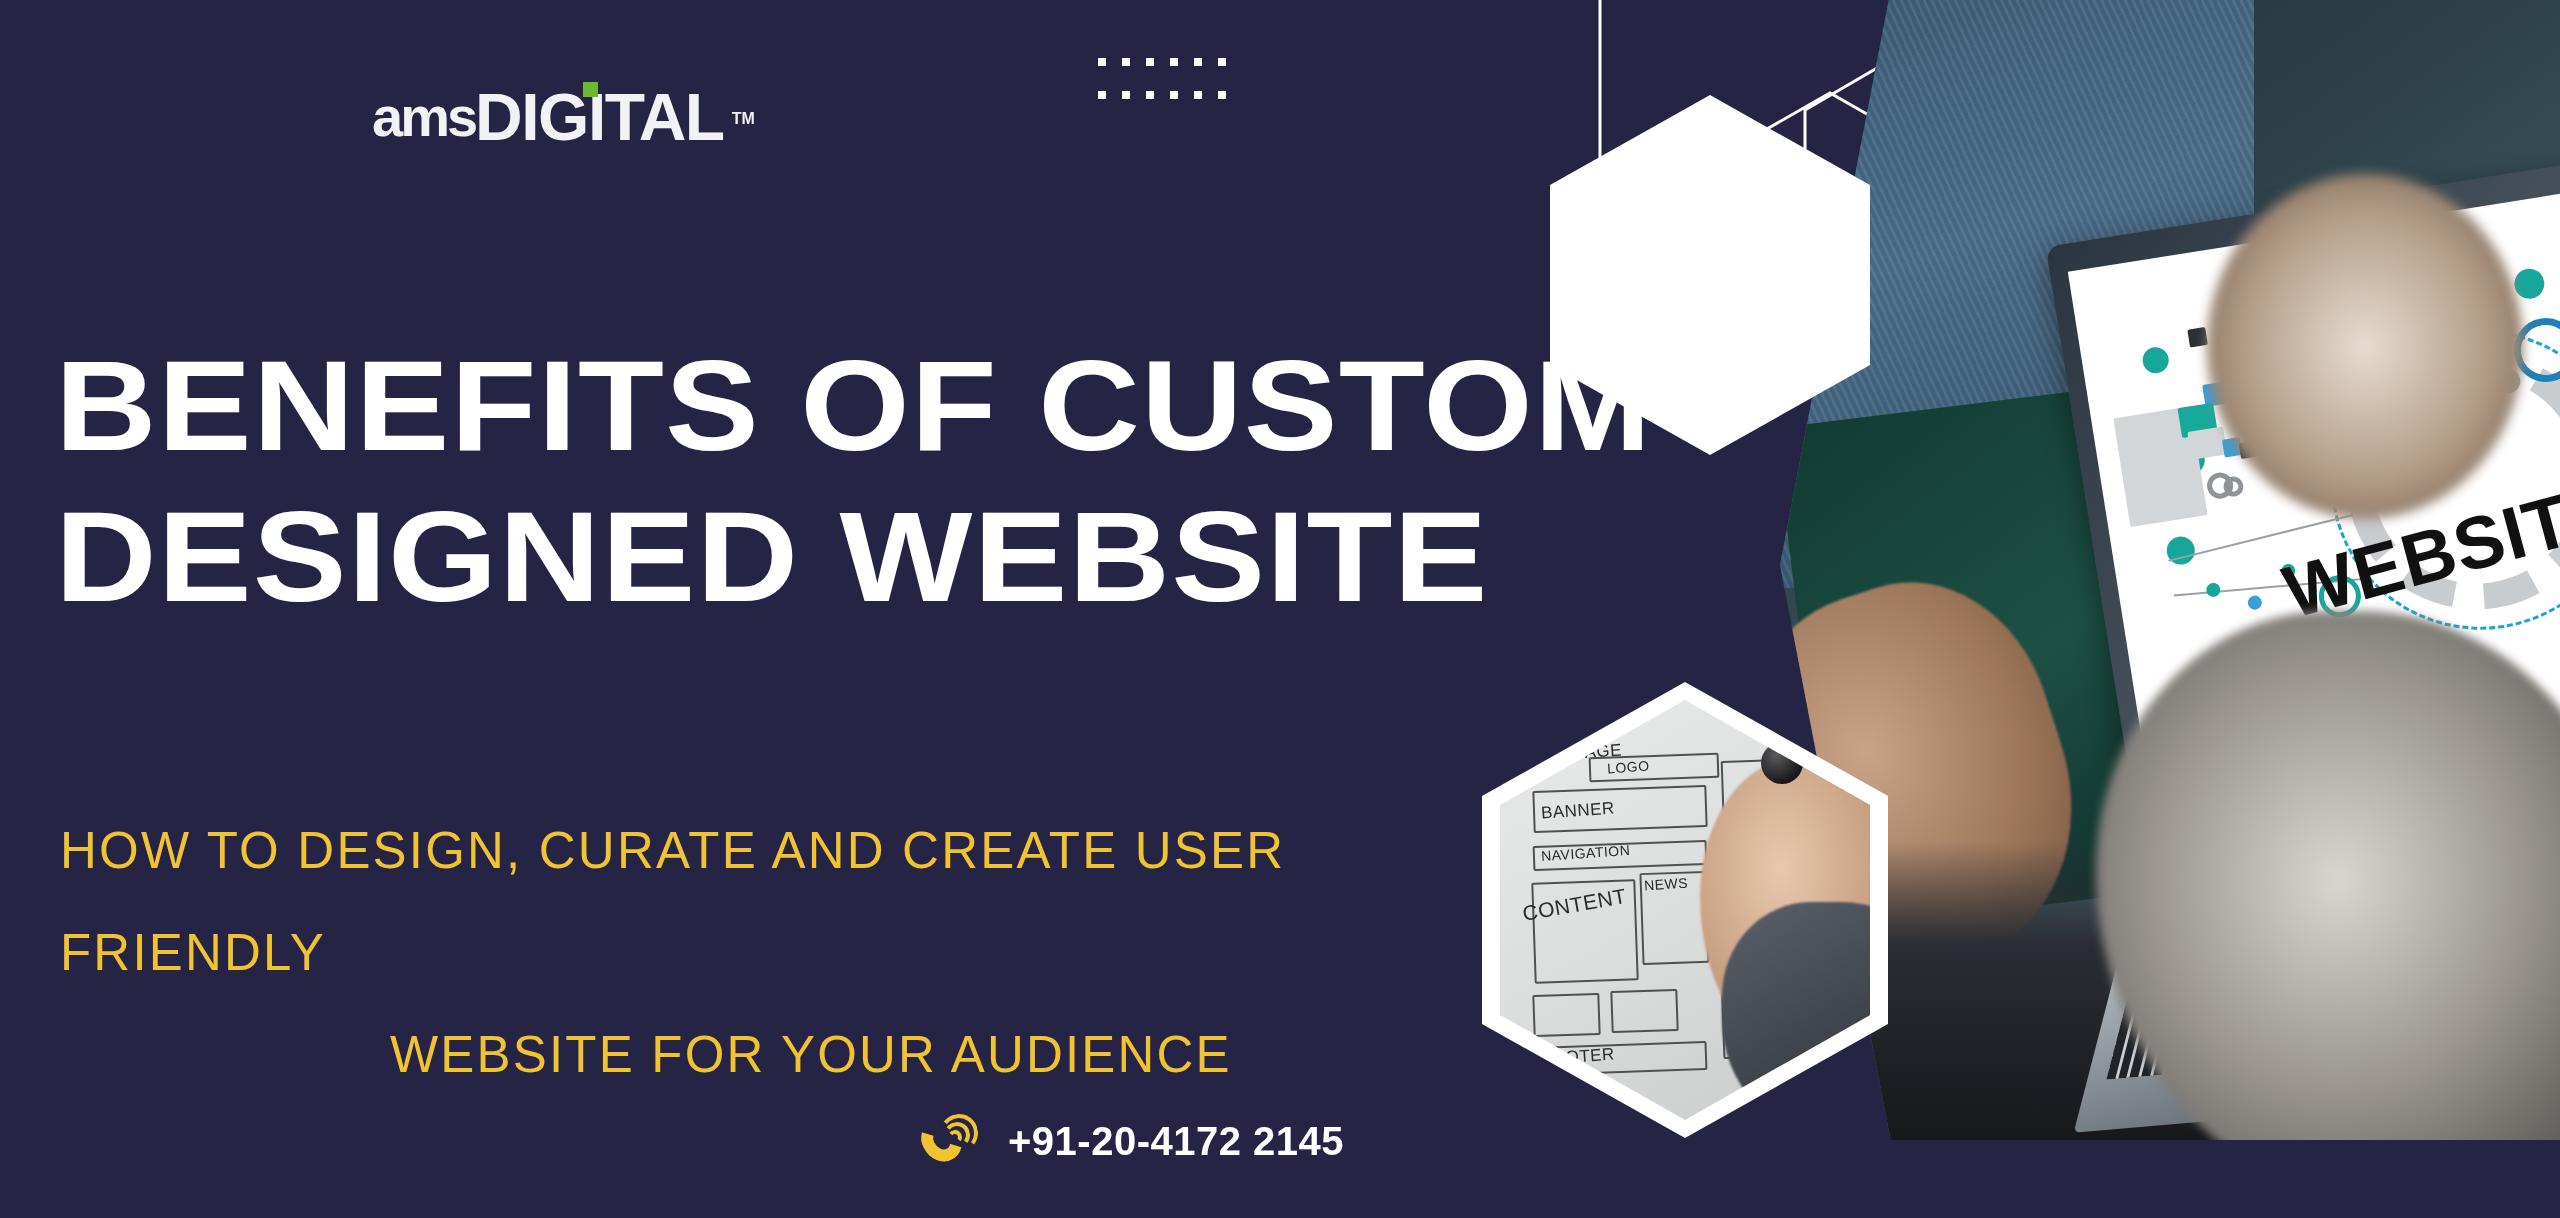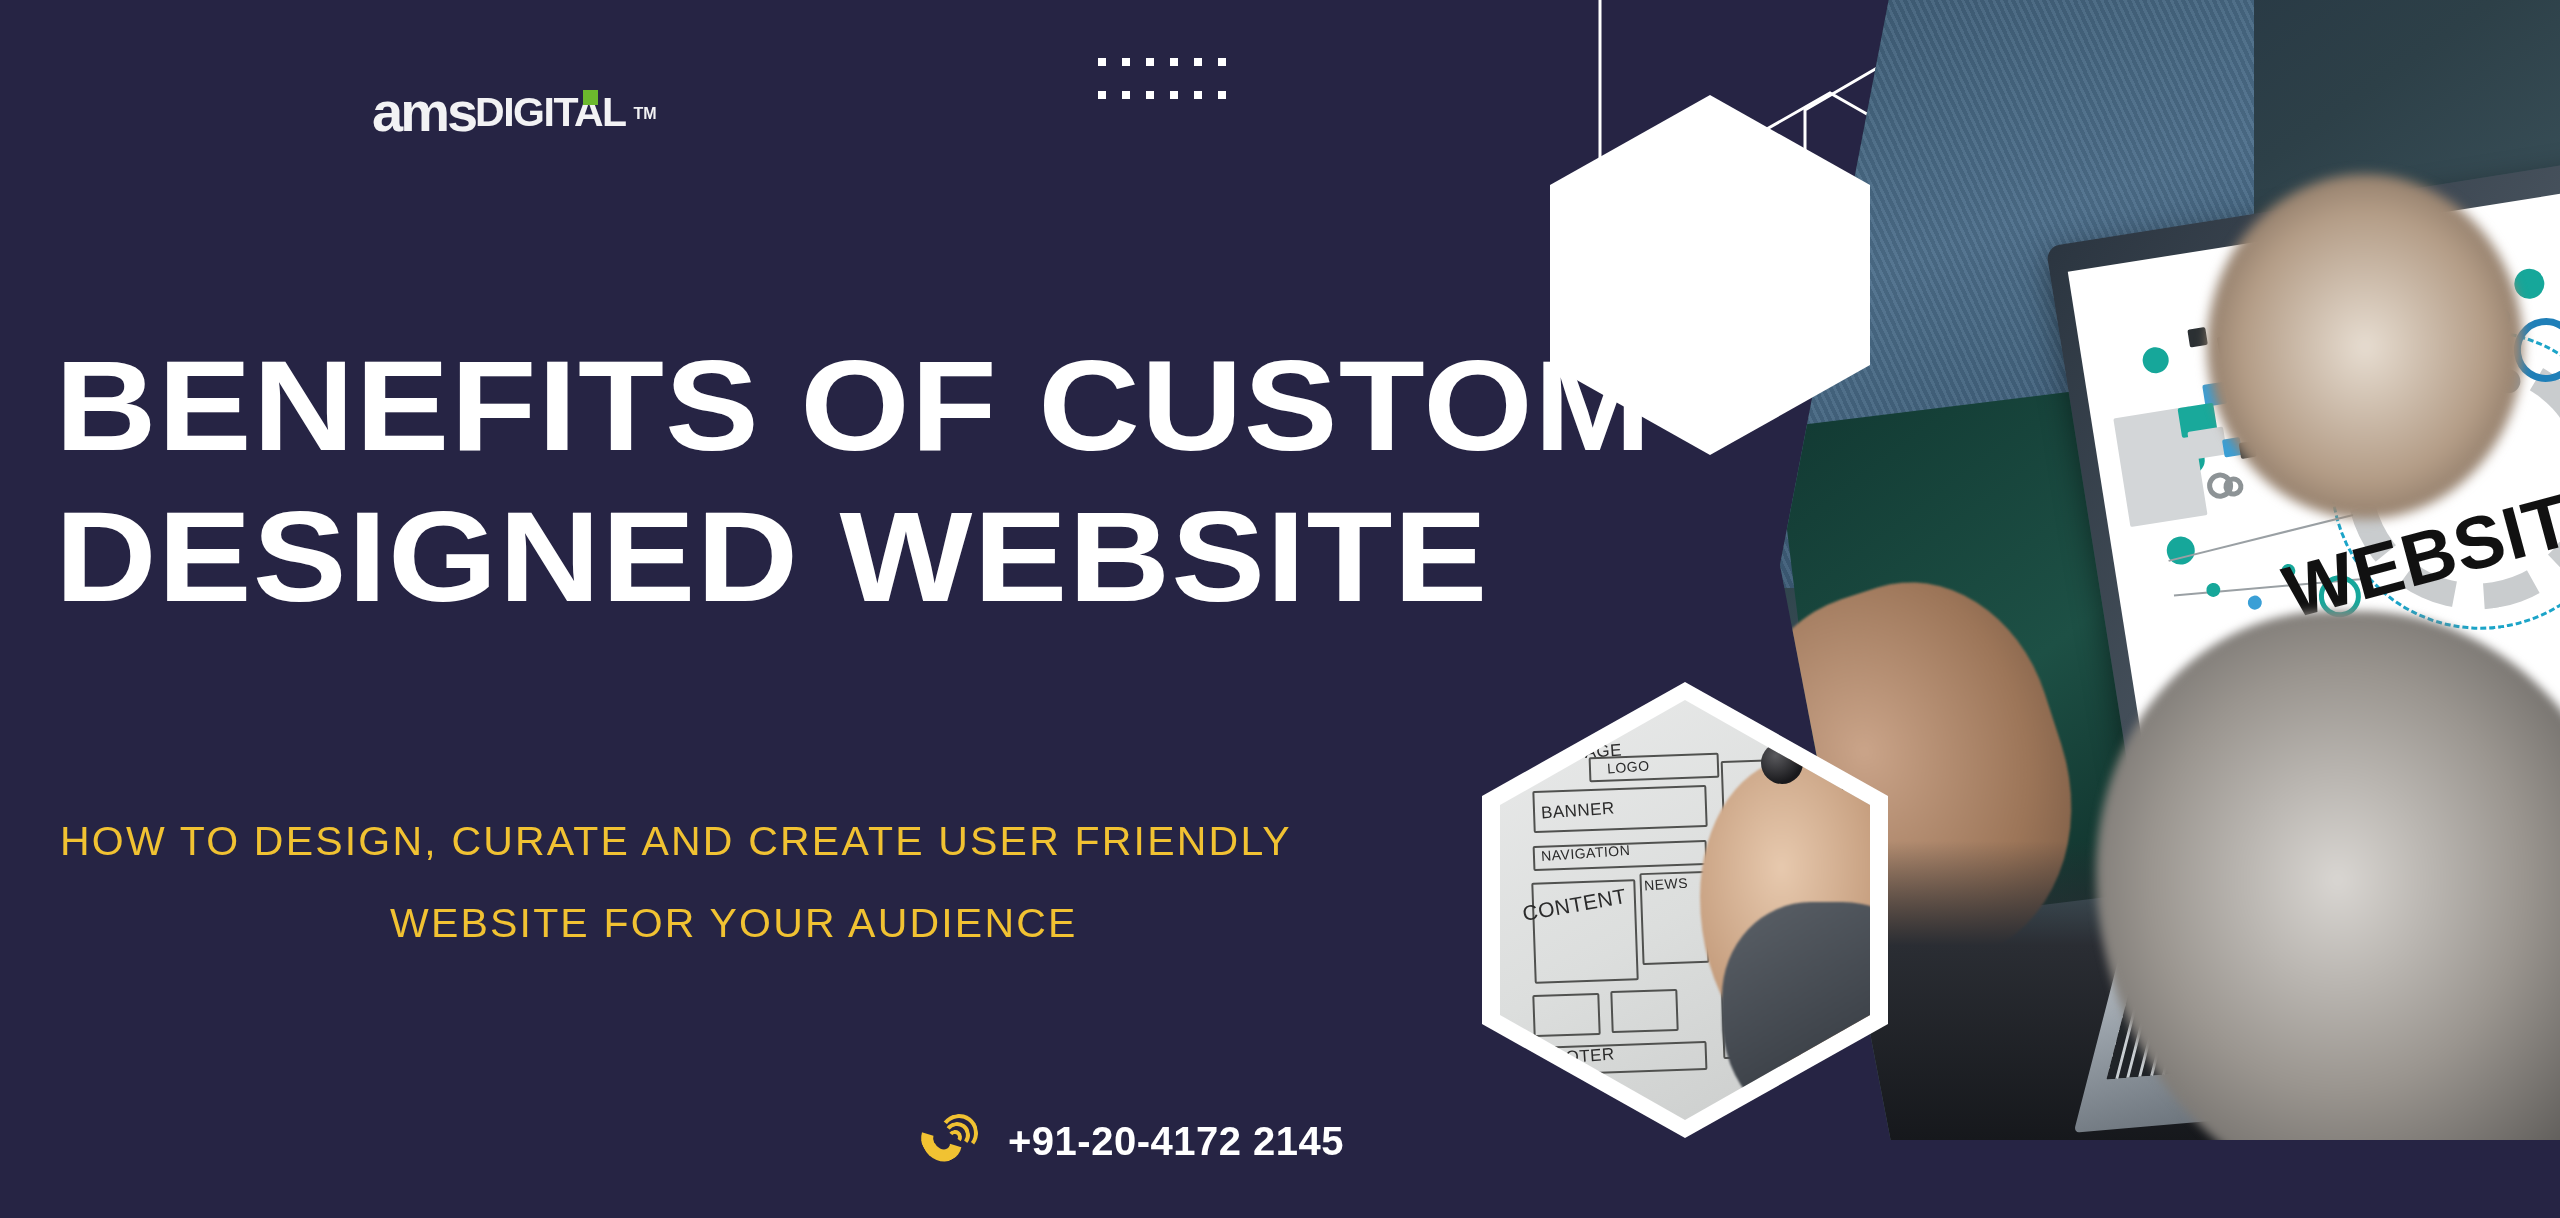--- a/index.html
+++ b/index.html
@@ -370,21 +370,21 @@
     line-height: 1;
   }
   .logo-ams {
     font-size: 56px;
     font-weight: 700;
     color: #f2f2f4;
     letter-spacing: -3px;
     position: relative;
   }
   .logo-digital {
-    font-size: 41px;
+    font-size: 66px;
     font-weight: 700;
     color: #f2f2f4;
     letter-spacing: -1.5px;
     position: relative;
   }
   .logo-digital .green-dot {
     position: absolute;
     left: 108px;
     top: -2px;
     width: 15px;
@@ -431,21 +431,21 @@
   .headline div { white-space: nowrap; }
 
   .subline {
     position: absolute;
     left: 60px;
     top: 800px;
     width: 1500px;
     color: #f1c232;
     font-family: "Liberation Sans", sans-serif;
     font-weight: 400;
-    font-size: 41px;
+    font-size: 51px;
     line-height: 2.0;
     letter-spacing: 2.2px;
   }
   .subline .l1 { display: block; }
   .subline .l2 { display: block; padding-left: 330px; }
 
   
   .footer-web {
     position: absolute;
     left: 255px;

